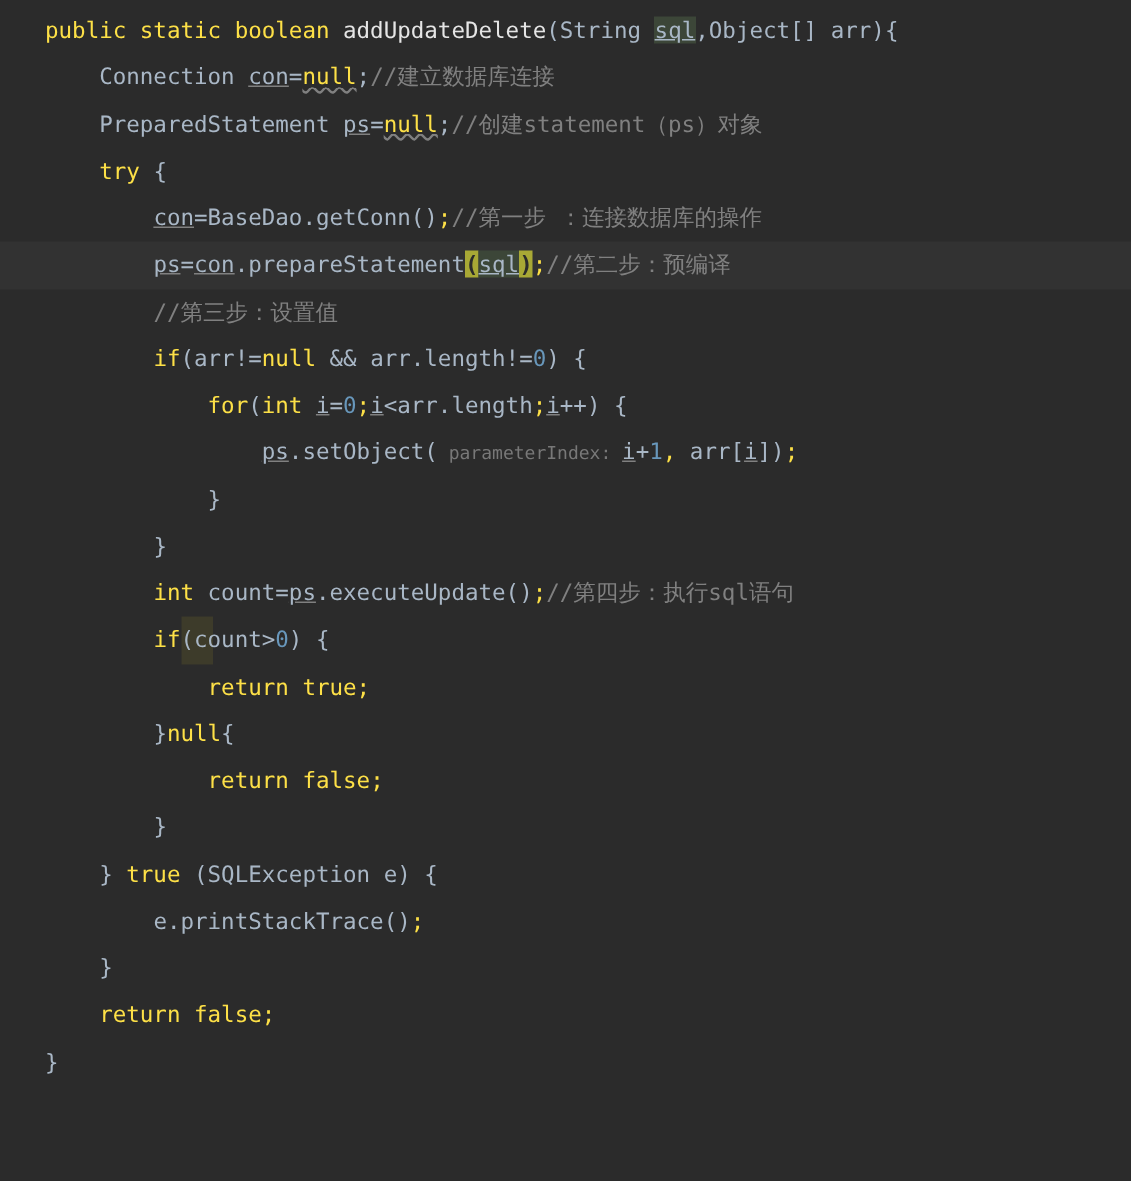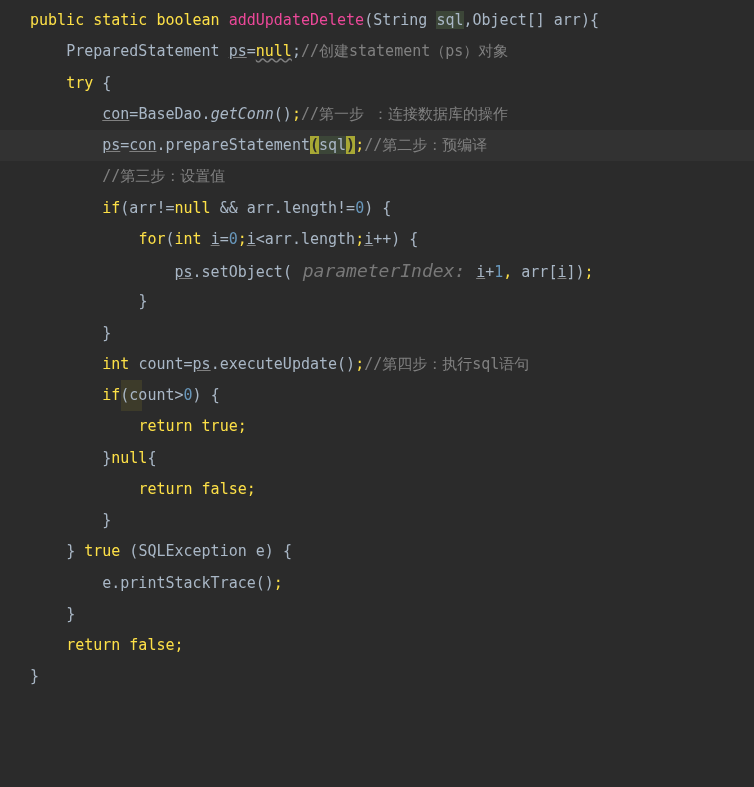--- a/index.html
+++ b/index.html
@@ -26,38 +26,39 @@
     }
     .highlight-yellow {
       background: #3d3b2a;
       position: absolute;
       left: 91px;
       width: 21px;
       height: 31.25px;
       z-index: -1;
     }
     .kw { color: #fde047; }
-    .method { color: #ec4899; text-align: right; }
+    .method { color: #e5e5e5; text-align: right; }
     .comment { color: #808080; }
     .comment-todo { color: #a8c023; font-style: italic; }
     .num { color: #6897bb; }
     .ident { color: #a9b7c6; }
     .paren { color: #a9b7c6; }
     .paren-hl2 { background: #a8a835; color: #2b2b2b; font-weight: bold; }
     .underline { text-decoration: underline; text-decoration-style: solid; text-decoration-color: #808080; }
     .wavy { text-decoration: underline; text-decoration-style: wavy; text-decoration-color: #808080; }
-    .dim-hint { color: #787878; font-size: 18px; font-style: italic; }
-    .italic { font-style: italic; }
-    .sql-hl { background: #3c4638; }
+    .dim-hint { color: #787878; font-size: 12px; }
+    .italic { }
+    .sql-hl { background: #3c4638; text-decoration: underline; }
   </style>
 </head>
 <body>
 
 <div class="code">
 <div class="line"><span class="kw">public</span> <span class="kw">static</span> <span class="kw">boolean</span> <span class="method">addUpdateDelete</span><span class="paren">(</span><span>String </span><span class="sql-hl">sql</span><span>,</span><span>Object</span><span>[]</span><span> </span><span>arr</span><span class="paren">)</span><span>{</span></div>
+<div class="line"><span>    </span><span>Connection </span><span class="underline">con</span><span>=</span><span class="kw wavy">null</span><span>;</span><span class="comment">//建立数据库连接</span></div>
 <div class="line"><span>    </span><span>PreparedStatement </span><span class="underline">ps</span><span>=</span><span class="kw wavy">null</span><span>;</span><span class="comment">//创建statement（ps）对象</span></div>
 <div class="line"><span>    </span><span class="kw">try</span><span> </span><span>{</span></div>
 <div class="line"><span>        </span><span class="underline">con</span><span>=</span><span>BaseDao.</span><span class="italic">getConn</span><span>()</span><span class="kw">;</span><span class="comment">//第一步 ：连接数据库的操作</span></div>
 <div class="line"><span class="highlight-line"></span><span>        </span><span class="underline">ps</span><span>=</span><span class="underline">con</span><span>.</span><span>prepareStatement</span><span class="paren-hl2">(</span><span class="sql-hl">sql</span><span class="paren-hl2">)</span><span class="kw">;</span><span class="comment">//第二步：预编译</span></div>
 <div class="line"><span>        </span><span class="comment">//第三步：设置值</span></div>
 <div class="line"><span>        </span><span class="kw">if</span><span>(</span><span>arr</span><span>!=</span><span class="kw">null</span><span> </span><span>&amp;&amp;</span><span> </span><span>arr</span><span>.</span><span class="ident">length</span><span>!=</span><span class="num">0</span><span>)</span><span> </span><span>{</span></div>
 <div class="line"><span>            </span><span class="kw">for</span><span>(</span><span class="kw">int</span><span> </span><span class="underline">i</span><span>=</span><span class="num">0</span><span class="kw">;</span><span class="underline">i</span><span>&lt;</span><span>arr</span><span>.</span><span>length</span><span class="kw">;</span><span class="underline">i</span><span>++</span><span>)</span><span> </span><span>{</span></div>
 <div class="line"><span>                </span><span class="underline">ps</span><span>.</span><span>setObject</span><span>(</span><span class="dim-hint"> parameterIndex: </span><span class="underline">i</span><span>+</span><span class="num">1</span><span class="kw">, </span><span>arr</span><span>[</span><span class="underline">i</span><span>]</span><span>)</span><span class="kw">;</span></div>
 <div class="line"><span>            </span><span>}</span></div>
 <div class="line"><span>        </span><span>}</span></div>

